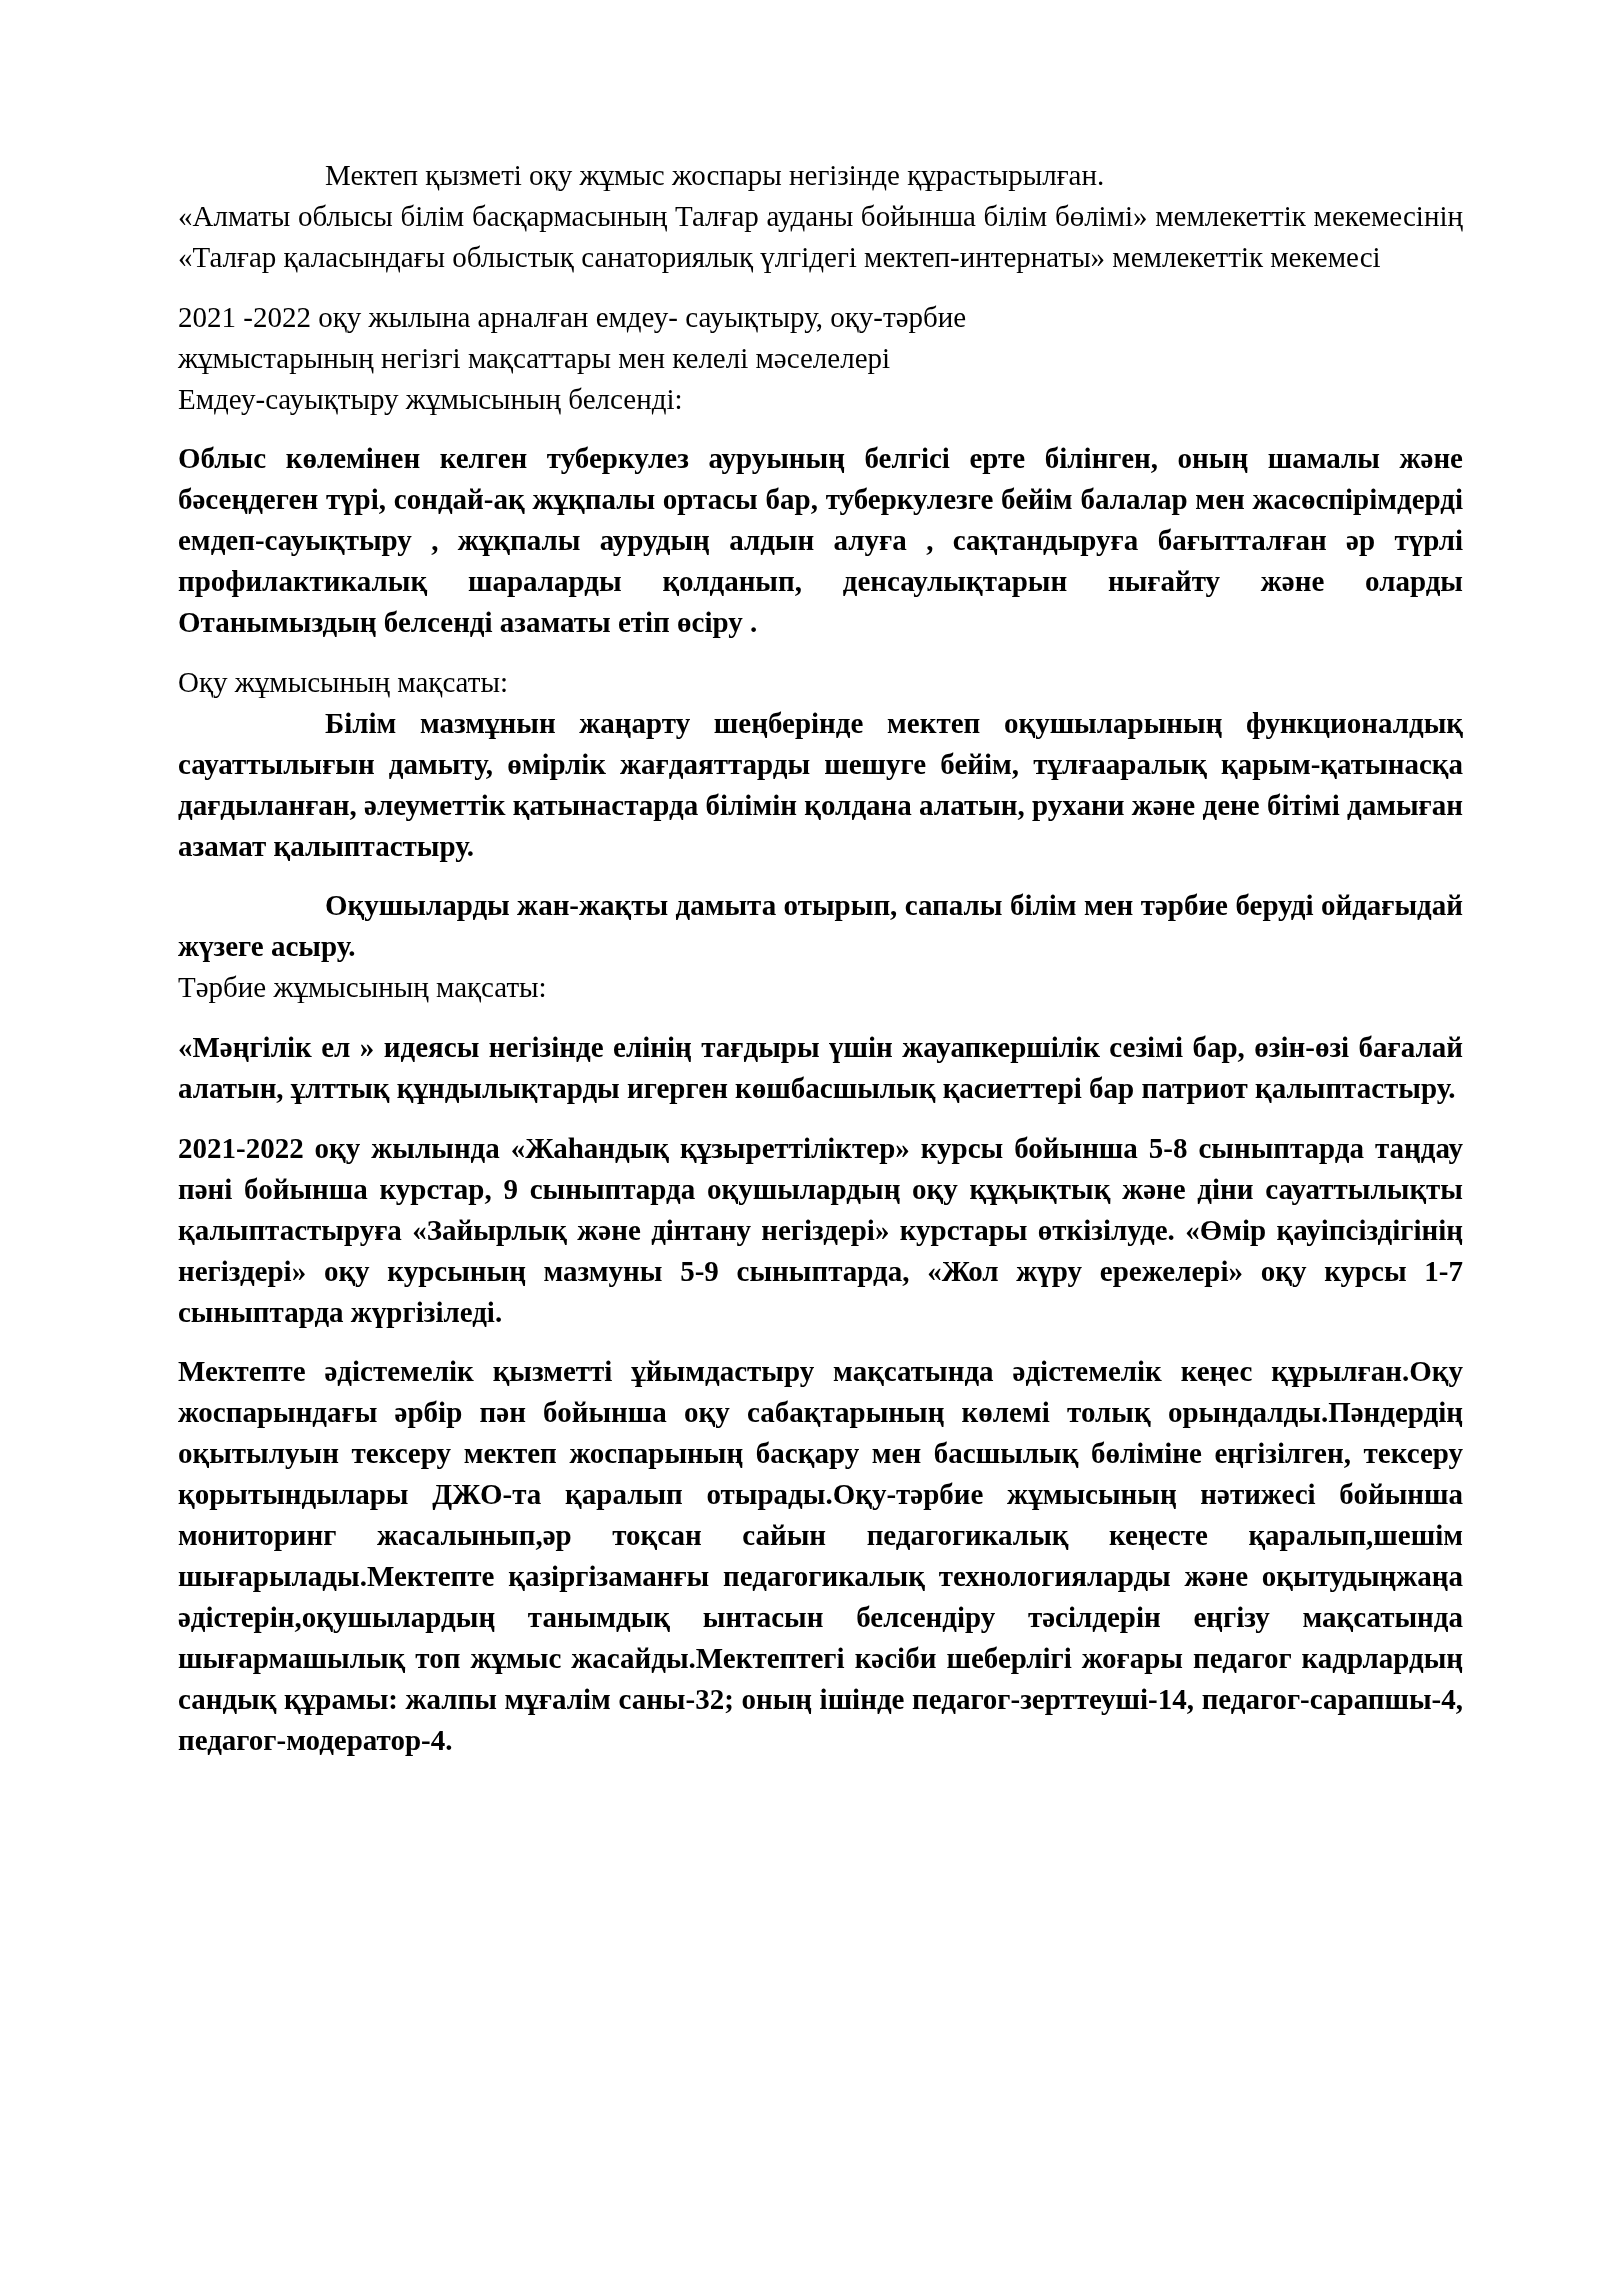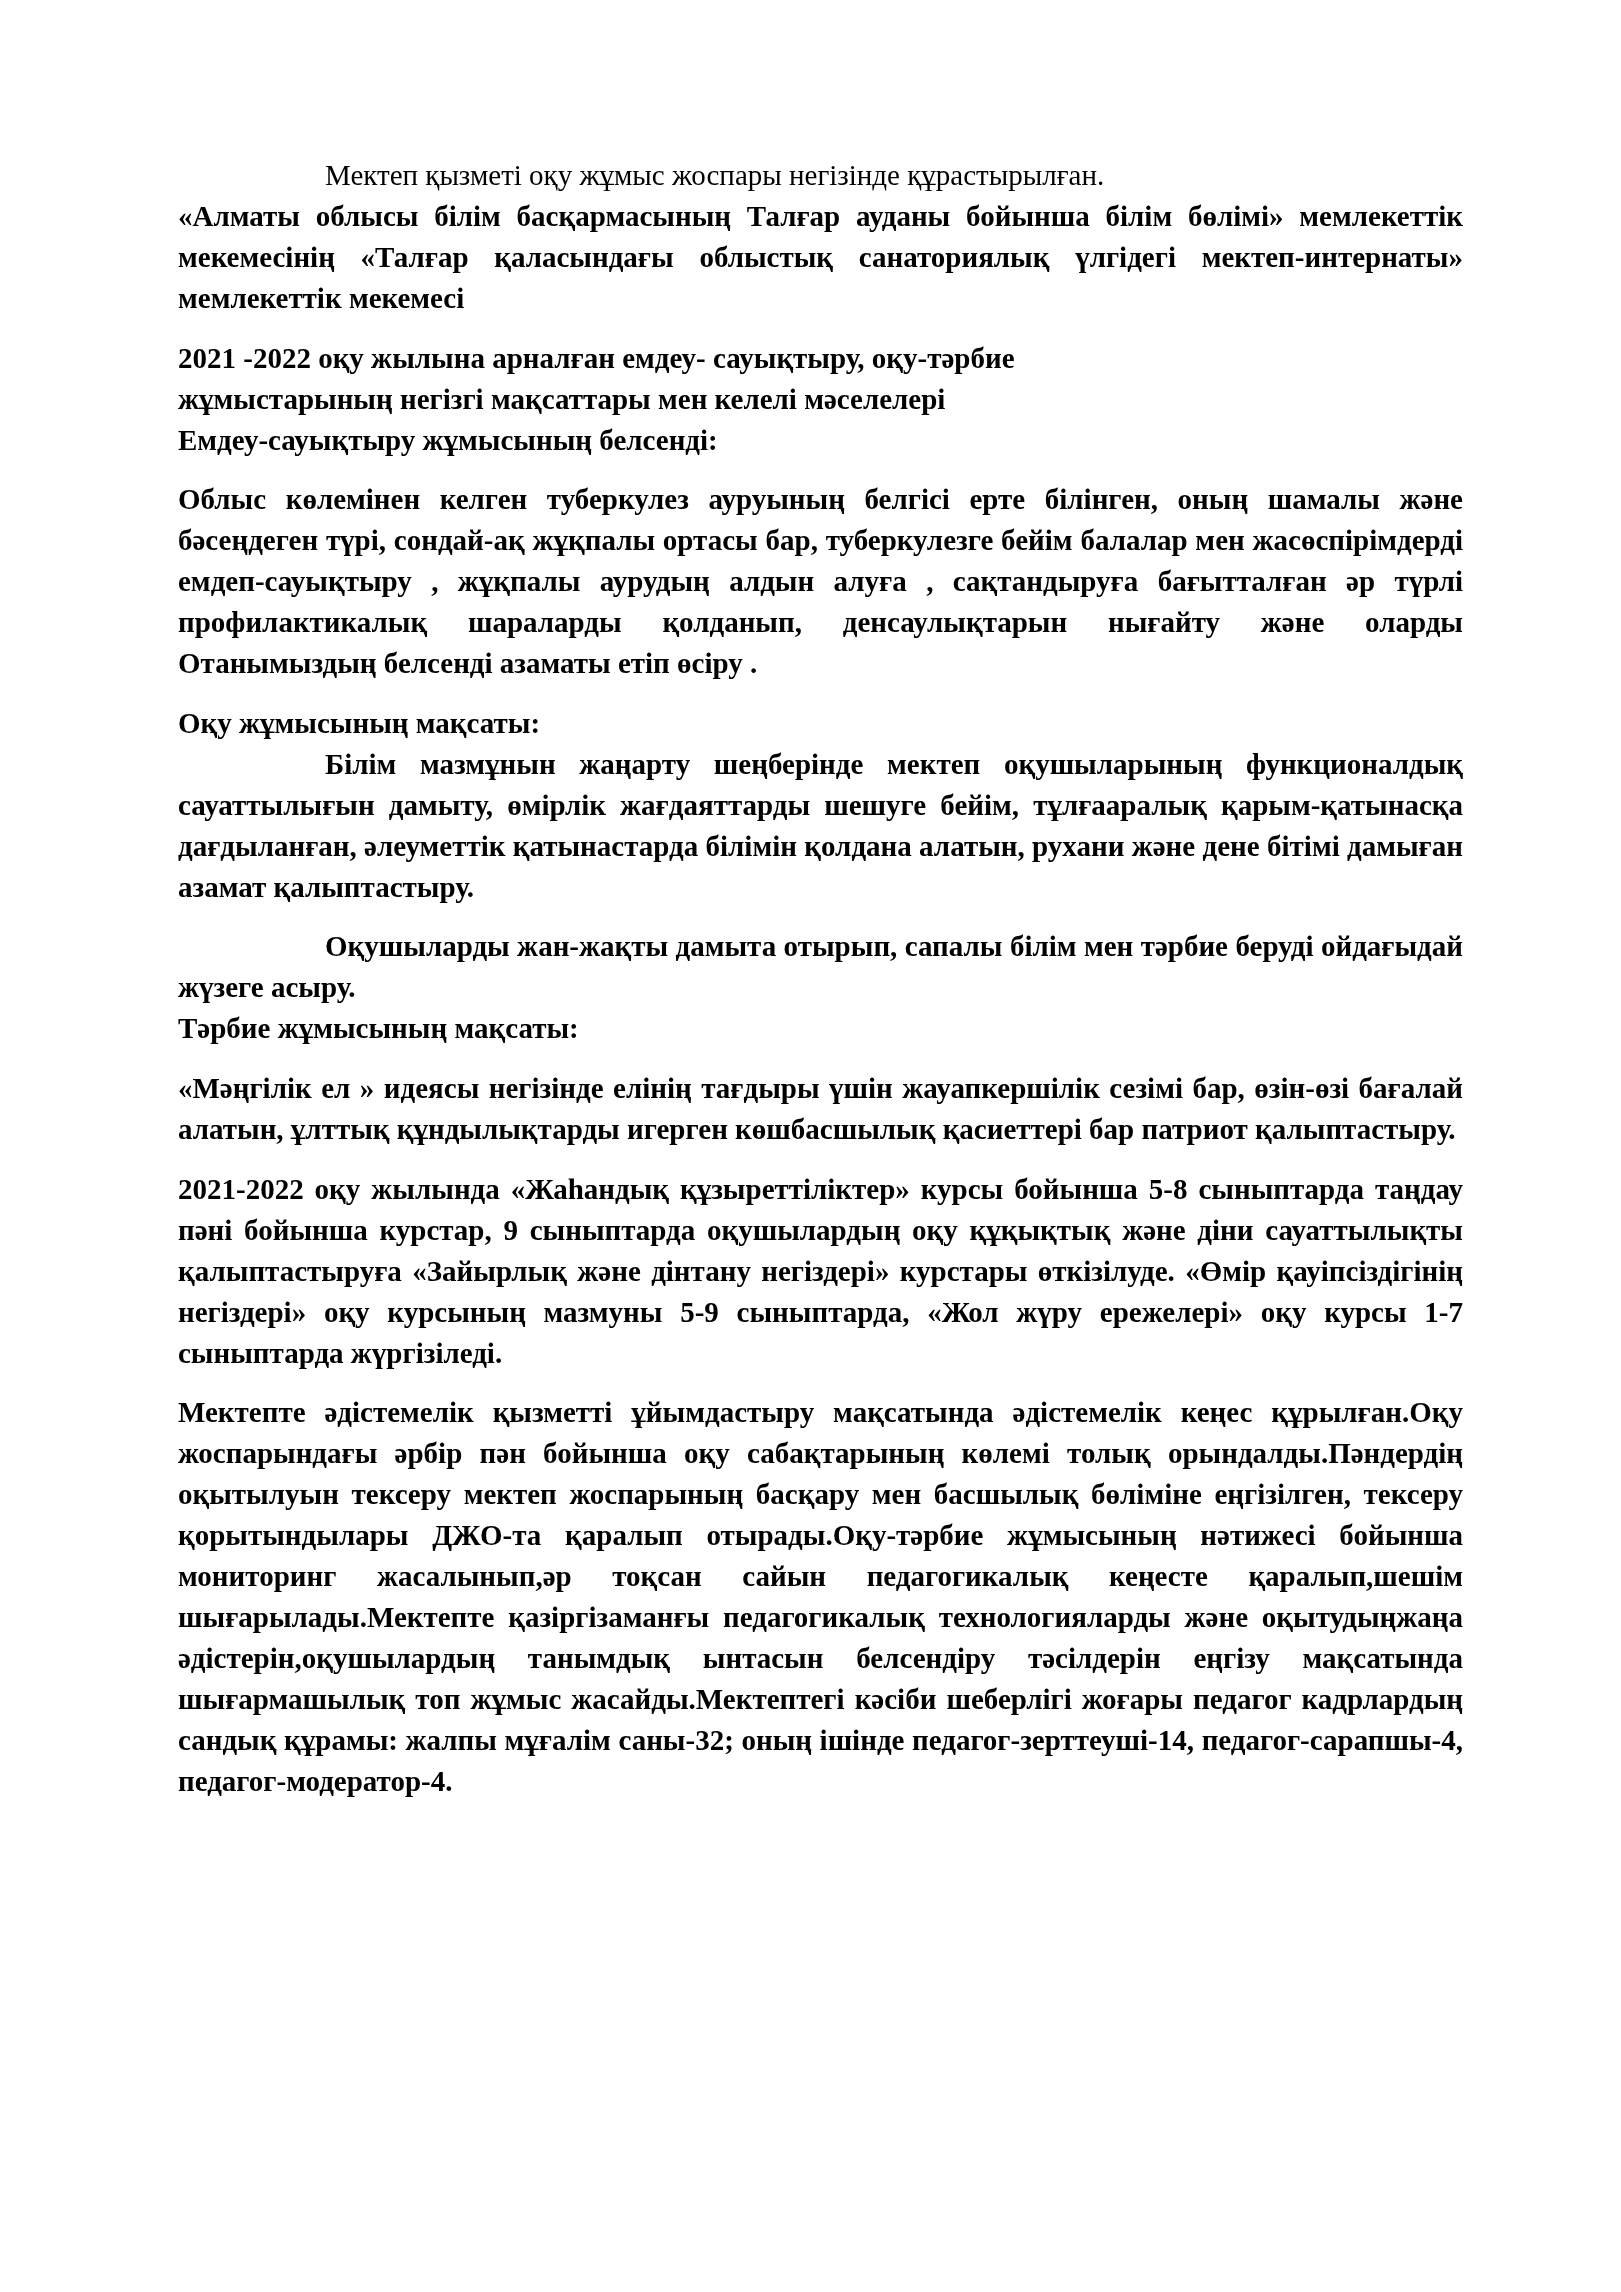--- a/index.html
+++ b/index.html
@@ -27,30 +27,30 @@
   .para {
     margin: 0;
     padding: 0;
     text-align: left;
   }
   .justify {
     text-align: justify;
     font-weight: bold;
   }
   .bold {
-    font-weight: bold;
+    font-weight: normal;
   }
   .indent {
     text-indent: 147px;
   }
   .gap {
     margin-top: 18.6px;
   }
   .heading-block {
-    font-weight: bold;
+    font-weight: normal;
   }
 </style>
 </head>
 <body>
 
 <div class="page">
   <div class="content">
 
     <p class="para indent">Мектеп қызметі оқу жұмыс жоспары негізінде құрастырылған.</p>
 

